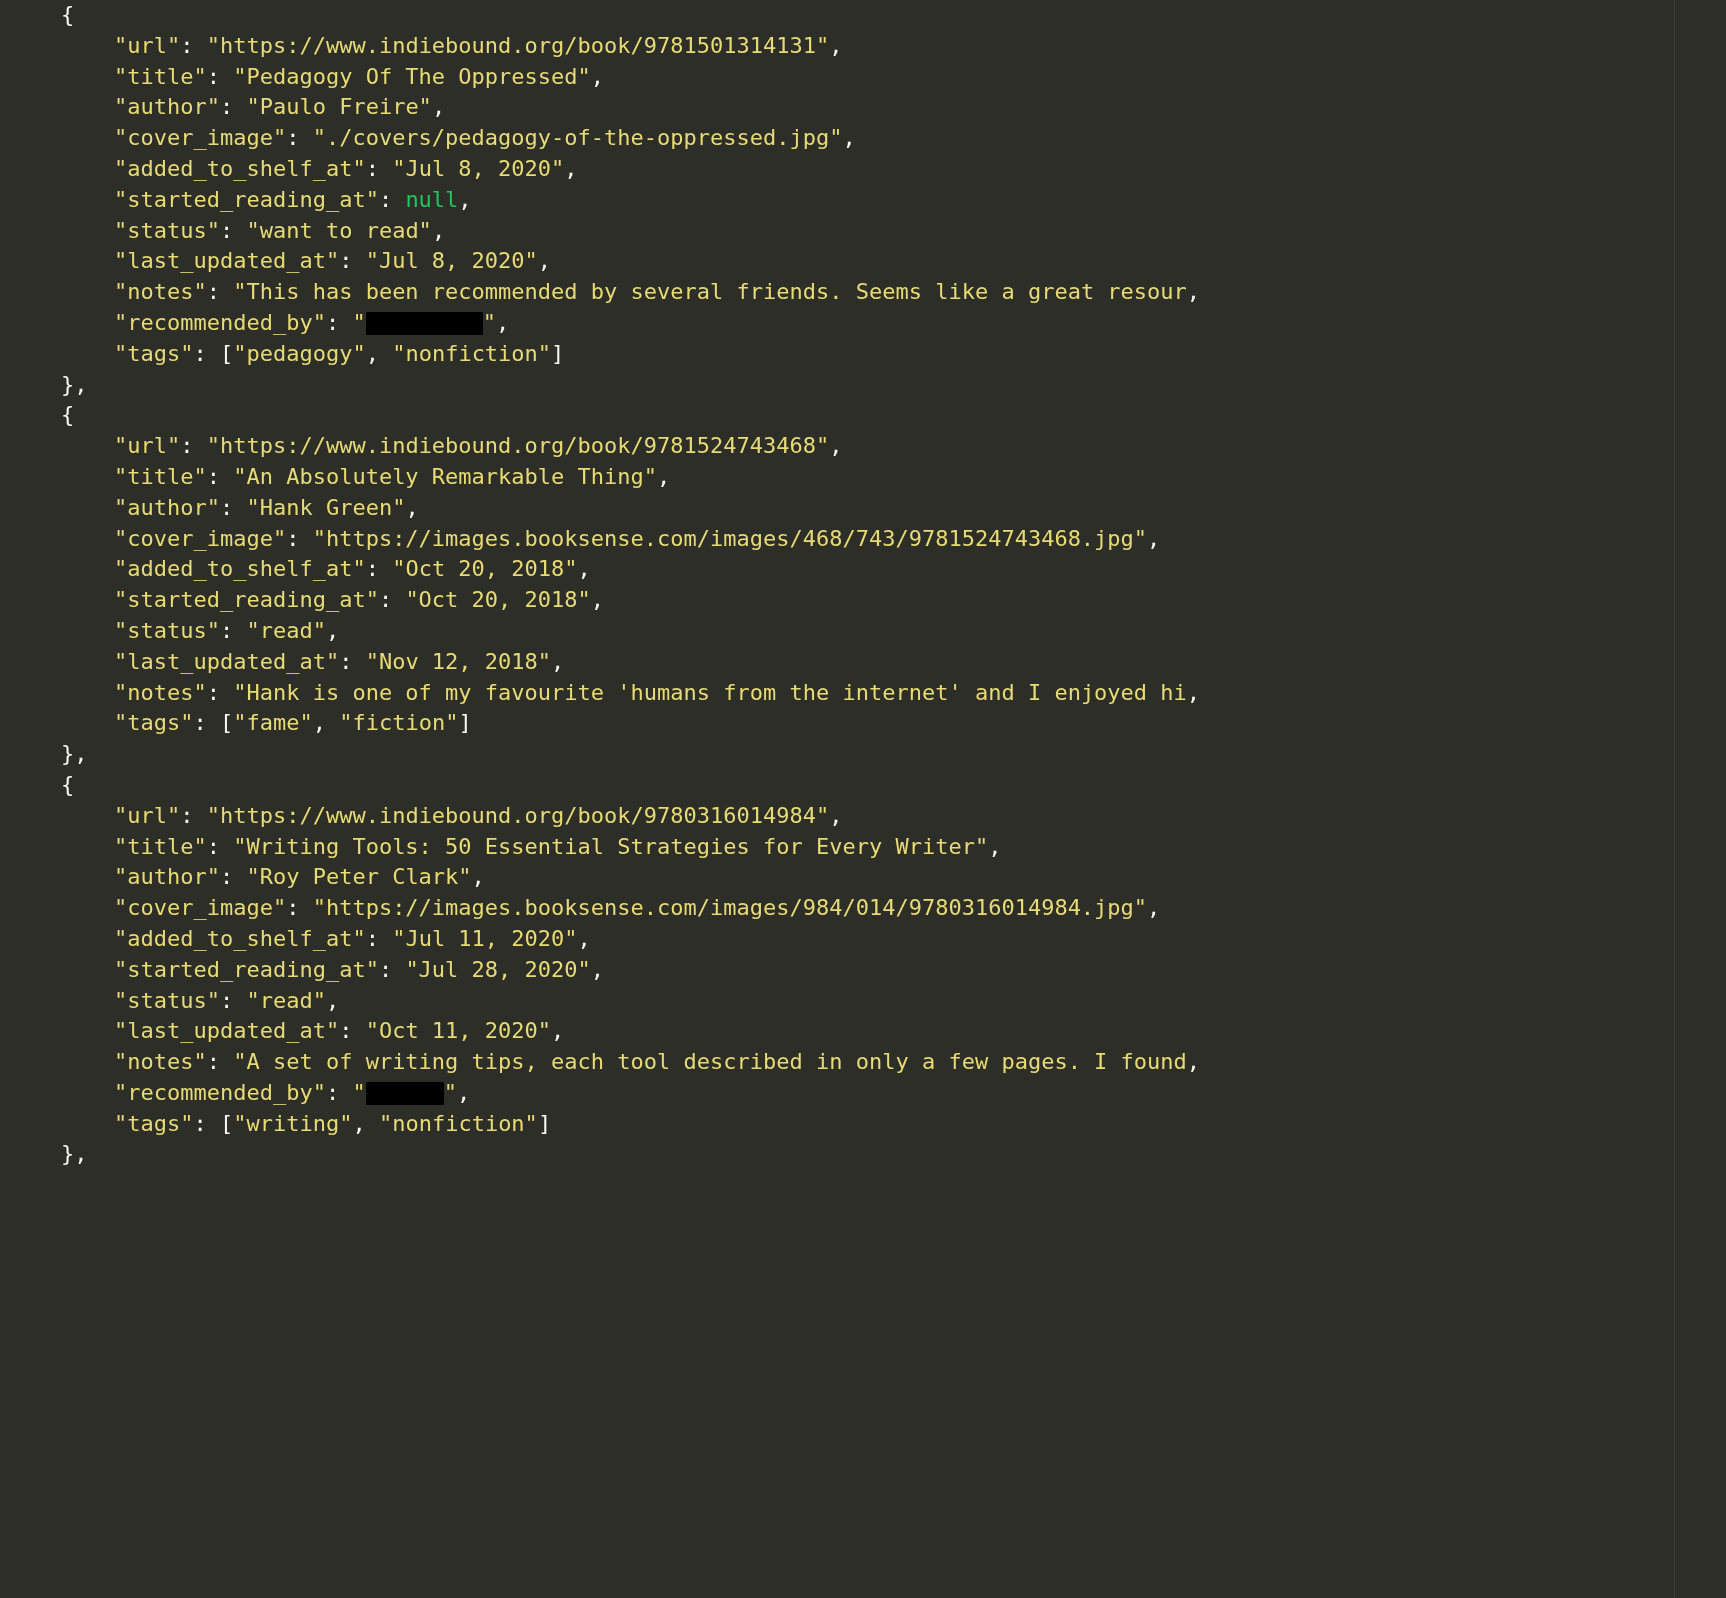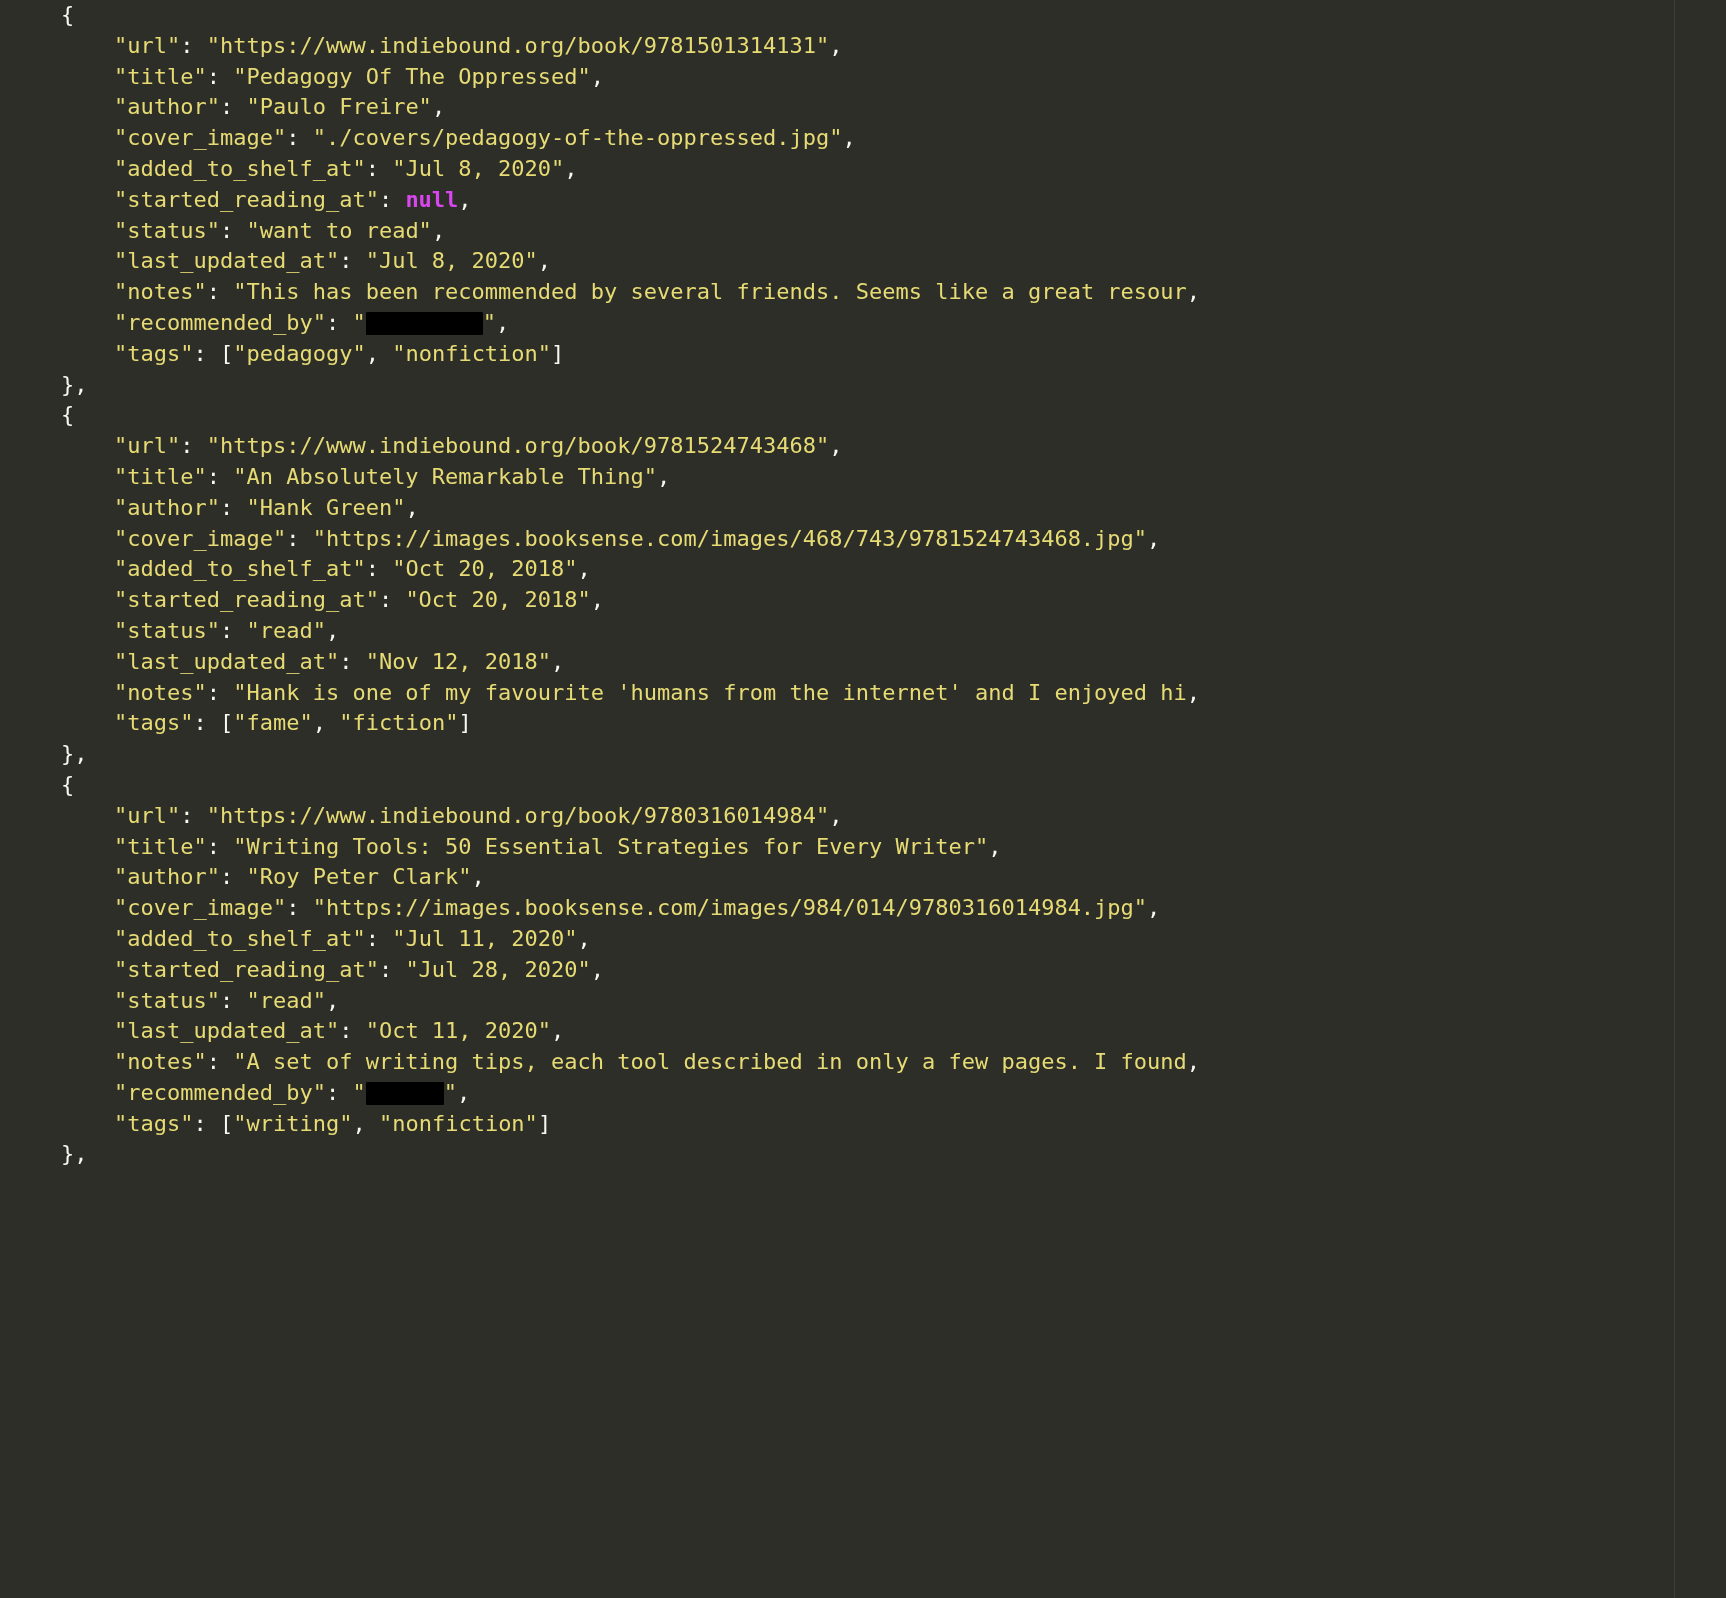--- a/index.html
+++ b/index.html
@@ -28,21 +28,21 @@
     padding: 0 0 0 8px;
     white-space: pre;
     font-family: inherit;
     font-size: inherit;
     line-height: inherit;
     letter-spacing: 0px;
   }
   .punct { color: #f8f8f2; }
   .key   { color: #e6db74; } 
   .str   { color: #e6db74; } 
-  .null  { color: #d946ef; font-weight: bold; } 
+  .null  { color: #22c55e; } 
   .redact {
     display: inline-block;
     background: #000;
     height: 1.05em;
     vertical-align: text-bottom;
     border-radius: 1px;
   }
   .ruler {
     position: absolute;
     top: 0;

